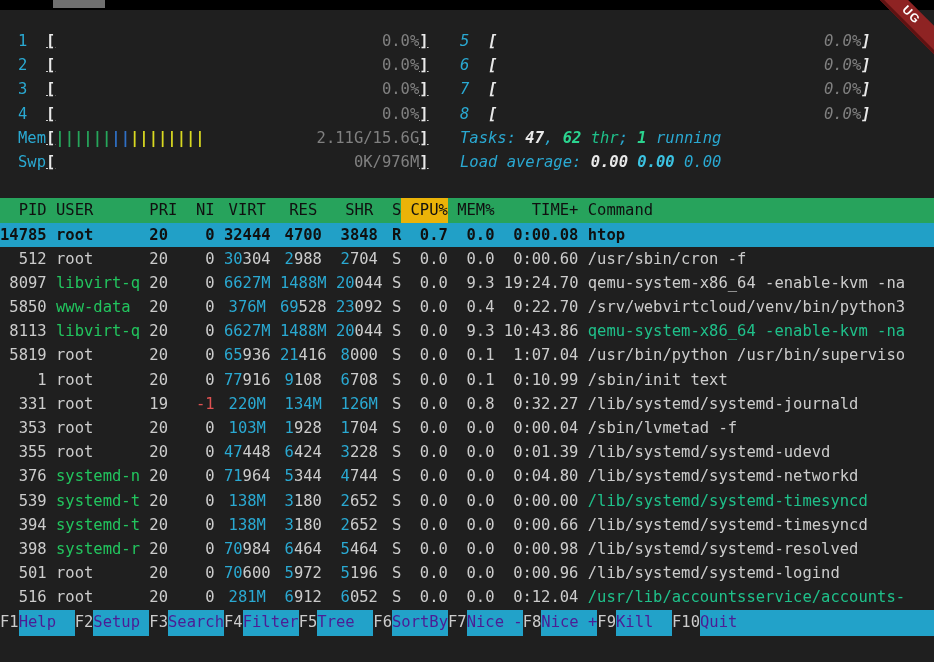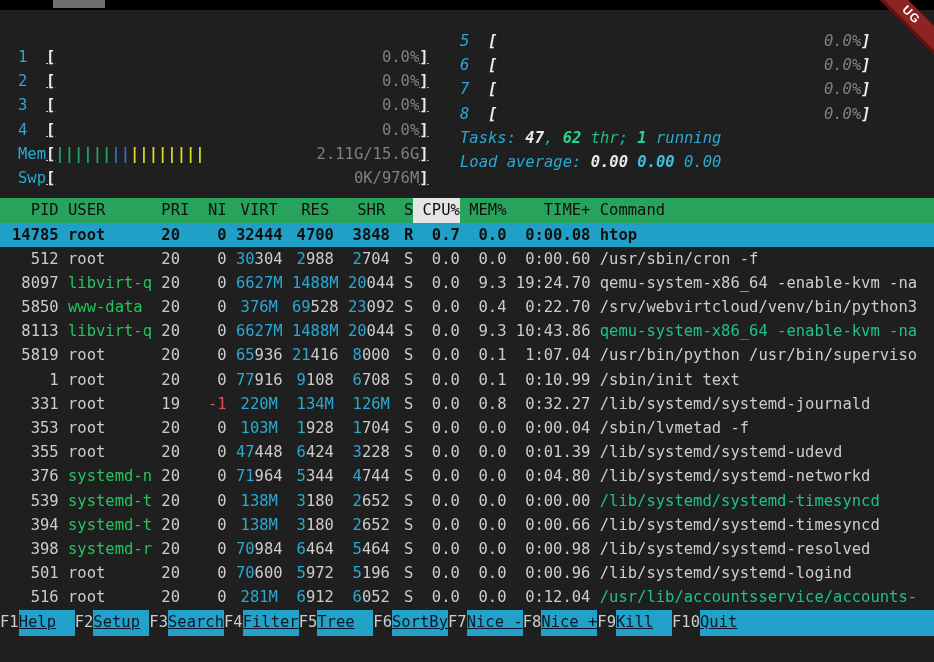--- a/index.html
+++ b/index.html
@@ -6,55 +6,55 @@
   .screen{position:relative;width:934px;height:662px;background:#1f1f1f;overflow:hidden;
           font-family:"DejaVu Sans Mono",monospace;font-size:15.5px;color:#cccccc;}
   .titlebar{position:absolute;top:0;left:0;width:100%;height:10px;background:#000000;}
   .tab-indicator{position:absolute;top:0;left:53px;width:52px;height:8px;background:#707070;}
   .ribbon{position:absolute;top:6px;right:-28px;width:104px;height:17px;line-height:17px;
           transform:rotate(45deg);background:#8e2323;border-bottom:3px solid #5f1212;
           color:#ffffff;font-family:"Liberation Sans",sans-serif;font-weight:bold;font-size:12px;
           text-align:center;letter-spacing:1px;z-index:5;}
   .htop{position:absolute;top:29px;left:0;width:934px;}
   .hline{position:relative;height:24.2px;line-height:24.2px;white-space:pre;}
-  .lpart{position:absolute;left:18px;top:16px;white-space:pre;text-decoration:underline;}
+  .lpart{position:absolute;left:18px;top:0;white-space:pre;text-decoration:underline;}
   .rpart{position:absolute;left:460px;top:0;white-space:pre;font-style:italic;}
   .mlabel{display:inline-block;width:3ch;}
   .bracket{font-weight:bold;color:#e9e9e9;}
   .minner{display:inline-block;width:39ch;position:relative;text-align:right;}
   .mvalue{color:#808080;}
   .mbars{position:absolute;left:0;top:0;text-align:left;font-weight:bold;}
   .bar-g{color:#26a65b}.bar-b{color:#3070c5}.bar-y{color:#d9d921}
   .cyan{color:#2aa9d2}
   .cyanb{color:#3cc3e2;font-weight:bold}
   .whiteb{color:#e9e9e9;font-weight:bold}
   .greenb{color:#2bd48f;font-weight:bold}
   .green{color:#1fc08a}
   .red{color:#e05252}
   .dim{color:#22c55e}
   .cell{display:inline-block;}
-  .c-pid{width:5ch;text-align:right;margin-left:12px;}
+  .c-pid{width:5ch;text-align:right;}
   .c-user{width:9ch;margin-left:1ch;text-align:left;}
   .c-pri{width:3ch;margin-left:1ch;text-align:left;}
   .c-ni{width:3ch;margin-left:1ch;text-align:right;}
   .c-virt,.c-res,.c-shr{width:5ch;margin-left:1ch;text-align:center;}
   .c-s{width:1ch;margin-left:1ch;text-align:left;}
   .c-cpu,.c-mem{width:4ch;margin-left:1ch;text-align:right;}
   .c-time{width:8ch;margin-left:1ch;text-align:right;}
   .c-cmd{margin-left:1ch;text-align:left;}
   #table-header{height:24.2px;line-height:24.2px;white-space:pre;background:#27a35c;color:#101010;}
-  #table-header .c-cpu.sort{background:#e5e5e5;margin-left:0;padding-left:1ch;}
+  #table-header .c-cpu.sort{background:#eab308;margin-left:0;padding-left:1ch;}
   .prow{height:24.2px;line-height:24.2px;white-space:pre;}
   .num-hi{color:#2aa9d2;}
   .cmd-green{color:#1fc08a;}
   .prow.selected{background:#21a0c7;}
   .prow.selected span{color:#101010 !important;font-weight:bold;}
   #fnbar{display:flex;height:26px;line-height:24.2px;white-space:pre;}
   .fk-key{color:#cccccc;text-align:center;}
-  .fk-label{display:inline-block;min-width:6ch;background:#22a2c9;color:#0f172a;text-decoration:underline;}
+  .fk-label{display:inline-block;min-width:6ch;background:#22a2c9;color:#4c1d95;}
   .fk-label.last{flex:1;}
 </style>
 </head>
 <body>
 
 <div class="screen">
   <div class="titlebar">
     <div class="tab-indicator"></div>
   </div>
   <div class="ribbon">

